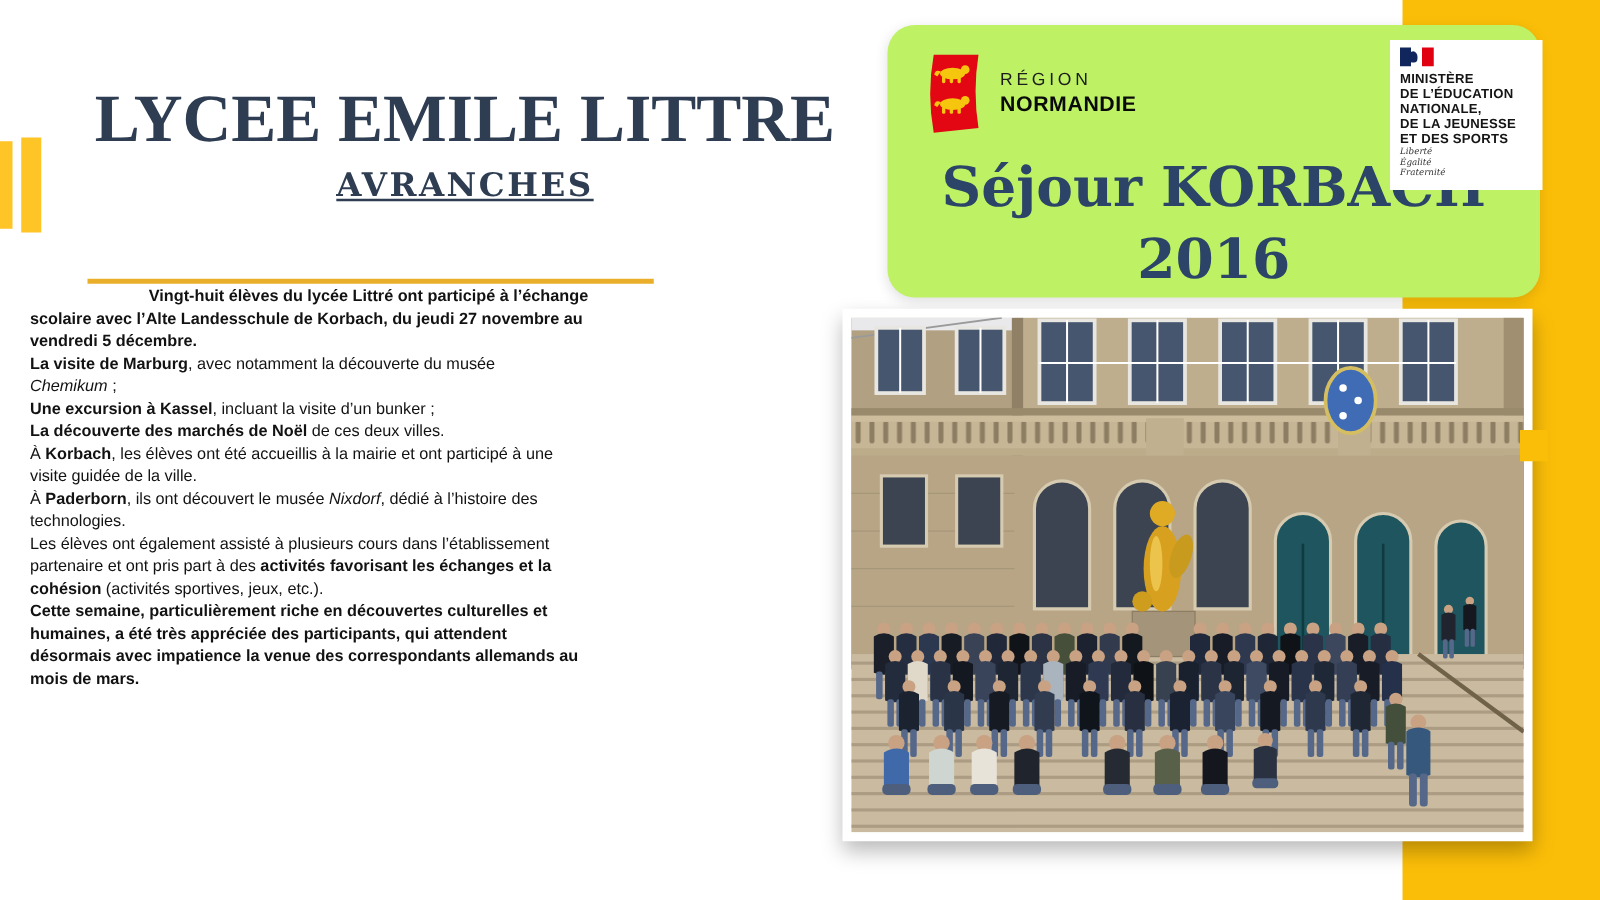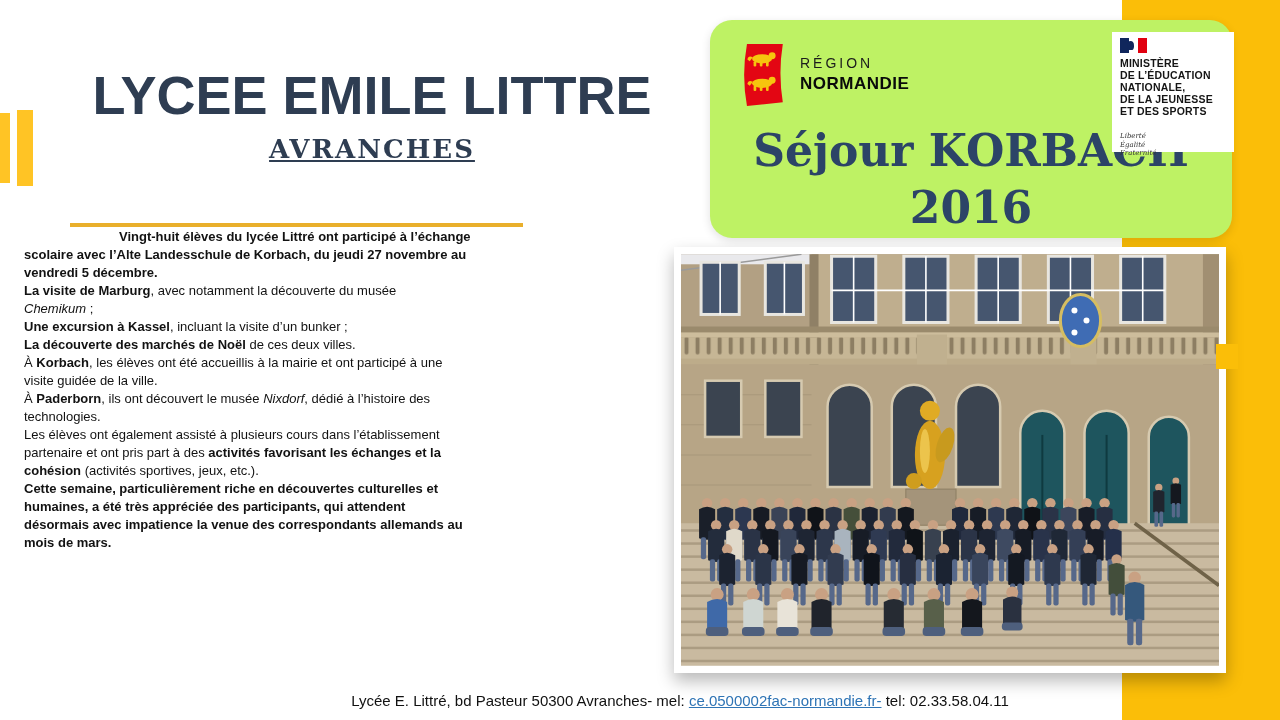--- a/index.html
+++ b/index.html
@@ -5,21 +5,21 @@
   html,body{margin:0;padding:0;}
   .slide{position:relative;width:1280px;height:720px;background:#ffffff;overflow:hidden;
          font-family:"Liberation Sans",sans-serif;}
   
   .band{position:absolute;left:1122px;top:0;width:158px;height:720px;background:#fbbe08;z-index:0;}
   
   .bar1{position:absolute;left:0;top:113px;width:10px;height:70px;background:#ffc425;}
   .bar2{position:absolute;left:17px;top:110px;width:16px;height:76px;background:#ffc425;}
   
   .main-title{position:absolute;left:22px;top:66px;width:700px;text-align:center;
-              font-family:Liberation Sans, sans-serif;font-weight:700;font-size:54px;color:#2e3d52;
+              font-family:Liberation Serif, serif;font-weight:700;font-size:54px;color:#2e3d52;
               letter-spacing:0px;line-height:58px;}
   .sub-title{position:absolute;left:22px;top:134px;width:700px;text-align:center;
              font-family:"DejaVu Serif",serif;font-weight:700;font-size:26px;color:#2e3d52;
              letter-spacing:2px;text-decoration:underline;}
   .rule{position:absolute;left:70px;top:223px;width:453px;height:4px;background:#e9af2b;}
   
   .body-text{position:absolute;left:24px;top:228px;width:654px;font-size:13px;line-height:18px;
              color:#121212;white-space:pre-wrap;text-indent:95px;}
   .body-text .b{font-weight:700;}
   .body-text .i{font-style:italic;}
@@ -34,21 +34,21 @@
               font-family:"DejaVu Serif",serif;font-weight:700;font-size:44px;color:#2c4467;
               line-height:57px;}
   
   .min-card{position:absolute;left:1112px;top:32px;width:122px;height:120px;background:#fff;
             padding:6px 0 0 8px;box-sizing:border-box;z-index:1;}
   .min-flag{width:27px;height:15px;background:linear-gradient(90deg,#10265c 34%,#ffffff 34% 66%,#e1000f 66%);
             position:relative;margin-bottom:4px;}
   .min-flag:after{content:"";position:absolute;left:7px;top:3px;width:7px;height:9px;
                   background:#10265c;border-radius:50% 50% 40% 40%;}
   .min-lines{font-size:10.5px;font-weight:700;line-height:12px;color:#151515;letter-spacing:.2px;}
-  .min-motto{margin-top:15px;font-family:"DejaVu Serif",serif;font-style:italic;font-size:7px;
+  .min-motto{margin-top:0;font-family:"DejaVu Serif",serif;font-style:italic;font-size:7px;
              line-height:8.5px;color:#333;}
   
   .photo-card{position:absolute;left:674px;top:247px;width:552px;height:426px;background:#fff;
               padding:7px;box-sizing:border-box;box-shadow:0 8px 16px rgba(0,0,0,.28);z-index:1;}
   .photo-card svg{display:block;}
   .yellow-tab{position:absolute;left:1216px;top:344px;width:22px;height:25px;background:#fbbe08;z-index:2;}
   
   .footer{position:absolute;left:300px;top:692px;width:760px;text-align:center;font-size:15px;color:#111;}
   .footer a{color:#2e74b5;text-decoration:underline;}
 </style>
@@ -317,15 +317,14 @@
         <use href="#psit" transform="translate(140,364) scale(1.25)" style="color:#20242c"></use>
         <use href="#psit" transform="translate(212,364) scale(1.25)" style="color:#262b33"></use>
         <use href="#psit" transform="translate(252,364) scale(1.25)" style="color:#58604a"></use>
         <use href="#psit" transform="translate(290,364) scale(1.25)" style="color:#14171d"></use>
         <use href="#psit" transform="translate(330,360) scale(1.15)" style="color:#2a3140"></use>
       </g>
     </svg>
   </div>
   <div class="yellow-tab"></div>
 
-  <div class="footer"><span>Lycée E. Littré, bd Pasteur 50300 Avranches- mel: </span><a href="#">ce.0500002fac-normandie.fr-</a><span> tel: 02.33.58.04.11</span></div>
 
 </div>
 
 </body></html>

